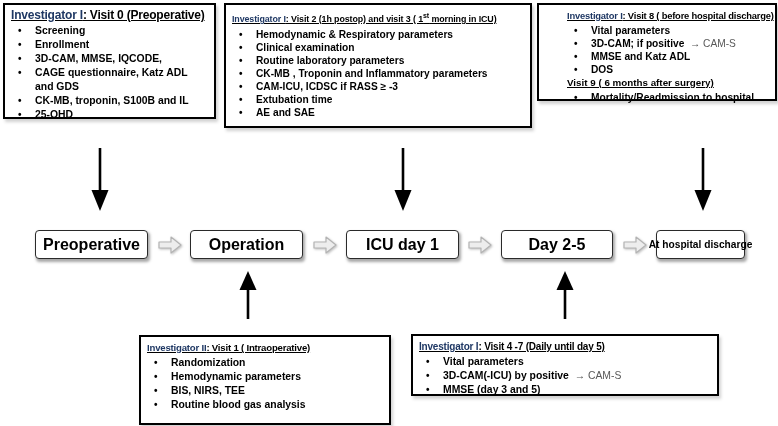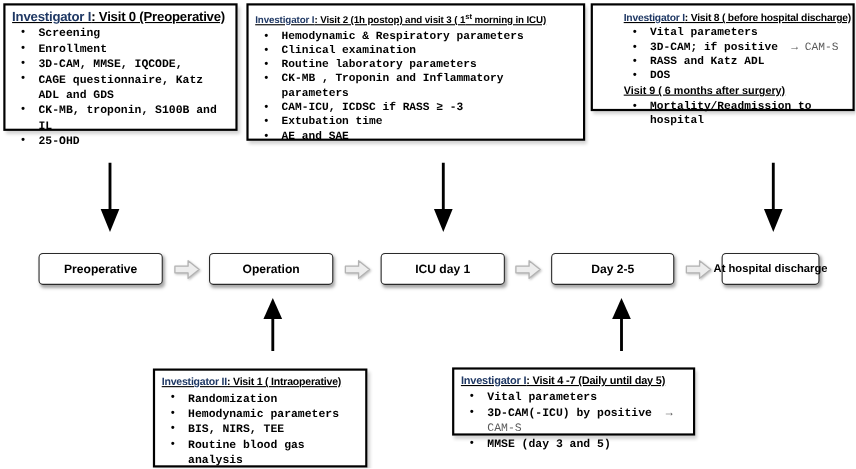--- a/index.html
+++ b/index.html
@@ -17,53 +17,53 @@
   
   .infobox {
     position: absolute;
     background: #fff;
     border: 2px solid #000;
     box-shadow: 2px 3px 3px rgba(0,0,0,0.18);
     padding: 4px 6px 2px 6px;
   }
   .hdr { font-size: 10px; line-height: 13px; text-decoration: underline; white-space: nowrap; }
   .hdr .inv { color: #1f3864; }
-  .infobox ul { list-style: none; margin: 2px 0 0 0; font-family: Liberation Mono, monospace; }
+  .infobox ul { list-style: none; margin: 2px 0 0 0; }
   .infobox li { position: relative; padding-left: 24px; font-size: 10.4px; line-height: 14px; }
   .infobox li::before { content: "\2022"; position: absolute; left: 7px; top: 0; font-size: 10px; }
   .graycam { color: #595959; font-weight: 400; }
   sup { font-size: 7px; vertical-align: super; }
 
   #boxA { left: 3px; top: 3px; width: 213px; height: 116px; }
   #boxA .hdr { font-size: 12px; letter-spacing: -0.2px; }
   #boxB { left: 224px; top: 3px; width: 308px; height: 125px; }
   #boxB .hdr { font-size: 8.9px; letter-spacing: -0.1px; }
   #boxB li { line-height: 13px; font-size: 10.2px; }
   #boxC { left: 537px; top: 3px; width: 240px; height: 98px; padding-left: 28px; }
   #boxC .hdr { font-size: 9.4px; letter-spacing: -0.2px; }
   #boxC li { line-height: 13px; font-size: 10.2px; }
   .subhdr { font-size: 9.8px; line-height: 13px; text-decoration: underline; white-space: nowrap; }
-  #boxD { left: 139px; top: 335px; width: 195px; height: 90px; }
+  #boxD { left: 139px; top: 335px; width: 252px; height: 90px; }
   #boxD .hdr { font-size: 9.6px; letter-spacing: -0.2px; }
-  #boxE { left: 411px; top: 334px; width: 221px; height: 62px; }
+  #boxE { left: 411px; top: 334px; width: 308px; height: 62px; }
   #boxE .hdr { font-size: 10px; letter-spacing: -0.2px; }
 
   
   .stage {
     position: absolute;
     top: 230px;
     height: 29px;
     background: #fff;
     border: 1.5px solid #2a2a2a;
     border-radius: 4px;
     box-shadow: 1.5px 2.5px 3px rgba(0,0,0,0.35);
     display: flex;
     align-items: center;
     justify-content: center;
-    font-size: 11px;
+    font-size: 16px;
     white-space: nowrap;
   }
   #stage0 { left: 35px;  width: 113px; }
   #stage1 { left: 190px; width: 113px; }
   #stage2 { left: 346px; width: 113px; }
   #stage3 { left: 501px; width: 112px; }
   #stage4 { left: 656px; width: 89px; font-size: 10.2px; }
 
   .flowarrow { position: absolute; top: 234px; width: 26px; height: 22px; filter: drop-shadow(1px 1.5px 1px rgba(0,0,0,0.25)); }
   #flow0 { left: 157px; } #flow1 { left: 312px; } #flow2 { left: 467px; } #flow3 { left: 622px; }
@@ -101,21 +101,21 @@
       <li>Extubation time</li>
       <li>AE and SAE</li>
     </ul>
   </div>
 
   <div class="infobox" id="boxC">
     <div class="hdr"><span class="inv">Investigator I</span><span>: Visit 8 ( before hospital discharge)</span></div>
     <ul>
       <li>Vital parameters</li>
       <li><span>3D-CAM; if positive</span>&nbsp; <span class="graycam">→ CAM-S</span></li>
-      <li>RASS and Katz ADL</li>
+      <li>MMSE and Katz ADL</li>
       <li>DOS</li>
     </ul>
     <div class="subhdr">Visit 9 ( 6 months after surgery)</div>
     <ul>
       <li>Mortality/Readmission to hospital</li>
     </ul>
   </div>
 
   <svg class="vdown" id="down0" viewBox="0 0 18 65">
       <line x1="9" y1="1" x2="9" y2="45" stroke="#000" stroke-width="2.6"></line>

